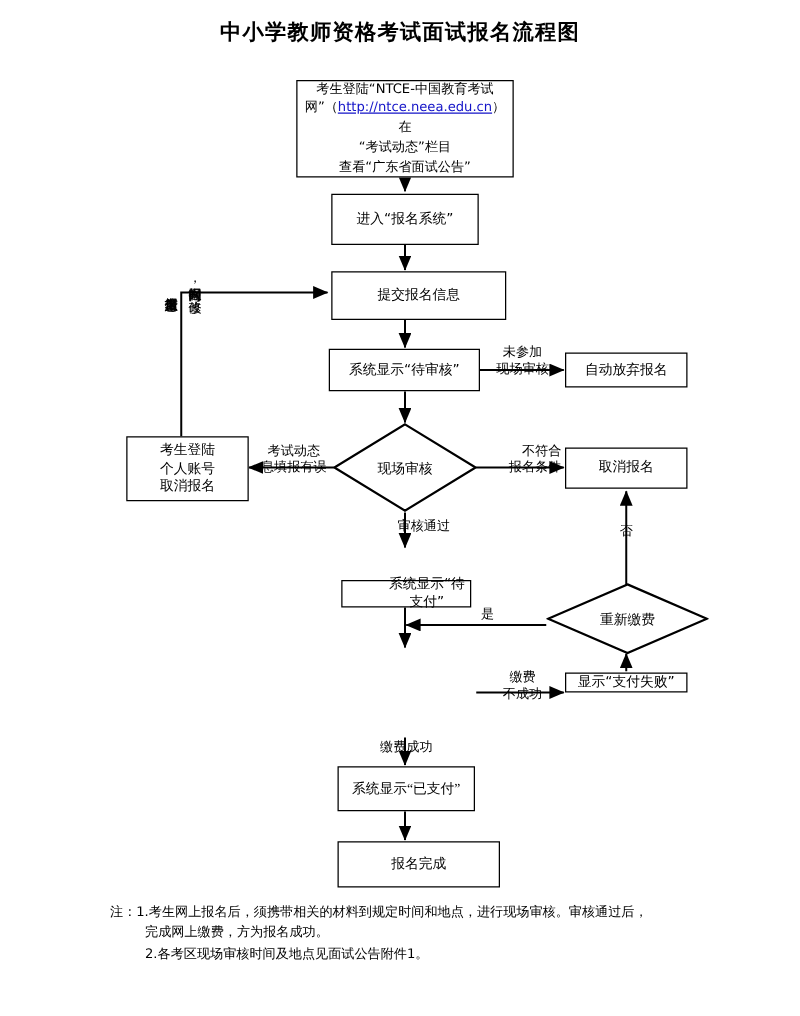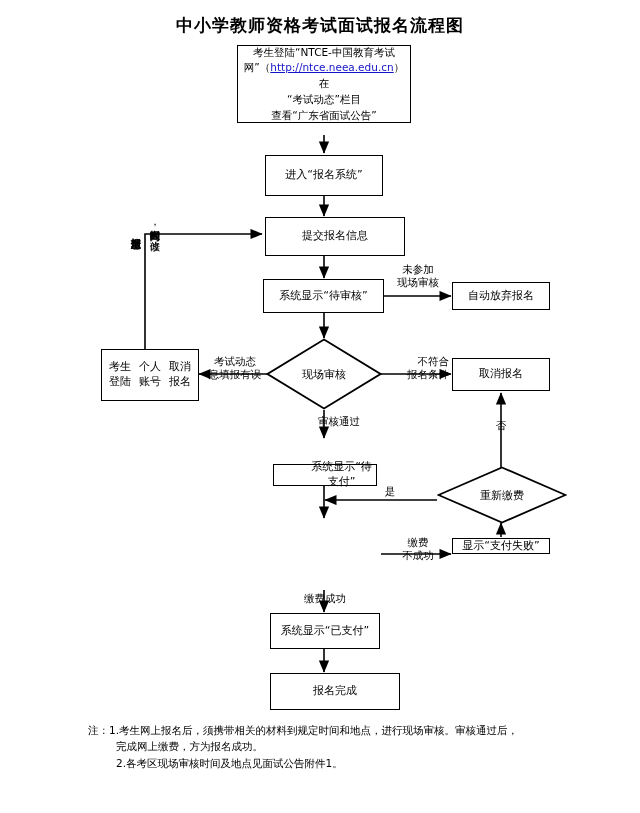--- a/index.html
+++ b/index.html
@@ -113,21 +113,21 @@
       <line x1="381" y1="554" x2="451" y2="554" marker-end="url(#ah)"></line>
 
       <line x1="501" y1="537" x2="501" y2="523" marker-end="url(#ah)"></line>
 
       <line x1="324" y1="590" x2="324" y2="612" marker-end="url(#ah)"></line>
 
       <line x1="324" y1="649" x2="324" y2="672" marker-end="url(#ah)"></line>
     </g>
   </svg>
 
-  <div class="node box firstbox" style="left:237px;top:45px;width:174px;height:78px;flex-direction:column;">
+  <div class="node box firstbox" style="left:237px;top:64px;width:174px;height:78px;flex-direction:column;">
     <div>考生登陆“NTCE-中国教育考试</div>
     <div>
       <span>网”（</span><a class="link" href="#">http://ntce.neea.edu.cn</a><span>）在</span>
     </div>
     <div>“考试动态”栏目</div>
     <div>查看“广东省面试公告”</div>
   </div>
 
   <div class="node box" style="left:265px;top:155px;width:118px;height:41px;">
     <span>进入“报名系统”</span>
@@ -149,21 +149,21 @@
     <svg class="dshape" viewBox="0 0 116 72" preserveAspectRatio="none">
       <polygon points="58,1.5 114.5,36 58,70.5 1.5,36" fill="#fff" stroke="#000" stroke-width="1.8"></polygon>
     </svg>
     <span class="dlabel">现场审核</span>
   </div>
 
   <div class="node box" style="left:452px;top:358px;width:98px;height:33px;">
     <span>取消报名</span>
   </div>
 
-  <div class="node box" style="left:101px;top:349px;width:98px;height:52px;flex-direction:row;">
+  <div class="node box" style="left:101px;top:349px;width:98px;height:52px;flex-direction:column;">
     <div>考生登陆</div>
     <div>个人账号</div>
     <div>取消报名</div>
   </div>
 
   <div class="node box" style="left:273px;top:464px;width:104px;height:22px;padding-left:36px;">
     <span>系统显示“待支付”</span>
   </div>
 
   <div class="diamond" style="left:437px;top:466px;width:130px;height:58px;">
@@ -171,29 +171,29 @@
       <polygon points="65,1.5 128.5,29 65,56.5 1.5,29" fill="#fff" stroke="#000" stroke-width="1.8"></polygon>
     </svg>
     <span class="dlabel">重新缴费</span>
   </div>
 
 
   <div class="node box" style="left:452px;top:538px;width:98px;height:16px;">
     <span>显示“支付失败”</span>
   </div>
 
-  <div class="node box" style="left:270px;top:613px;width:110px;height:36px;">
+  <div class="node box" style="left:270px;top:613px;width:110px;height:36px;font-family:Liberation Serif, serif;">
     <span>系统显示“已支付”</span>
   </div>
 
   <div class="node box" style="left:270px;top:673px;width:130px;height:37px;">
     <span>报名完成</span>
   </div>
 
-  <div class="lbl two" style="left:388px;top:264px;width:60px;font-family:Liberation Serif, serif;">
+  <div class="lbl two" style="left:388px;top:276px;width:60px;">
     <div>未参加</div>
     <div>现场审核</div>
   </div>
 
   <div class="lbl two" style="left:389px;top:355px;width:60px;text-align:right;">
     <div>不符合</div>
     <div>报名条件</div>
   </div>
 
   <div class="lbl two" style="left:203px;top:355px;width:64px;">

